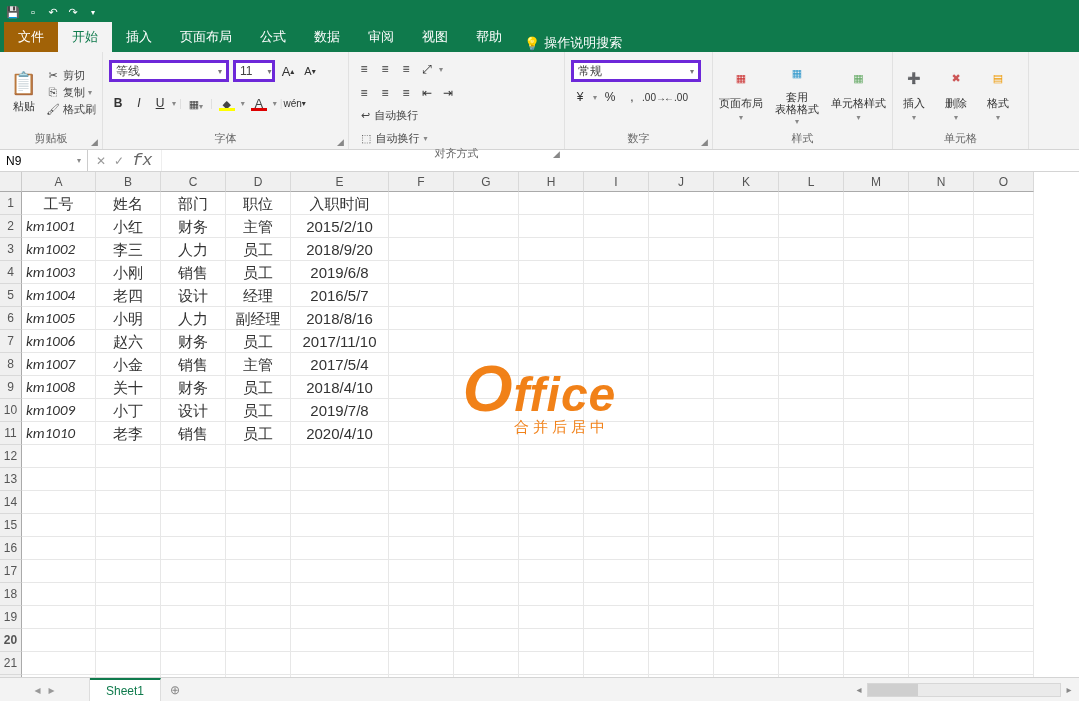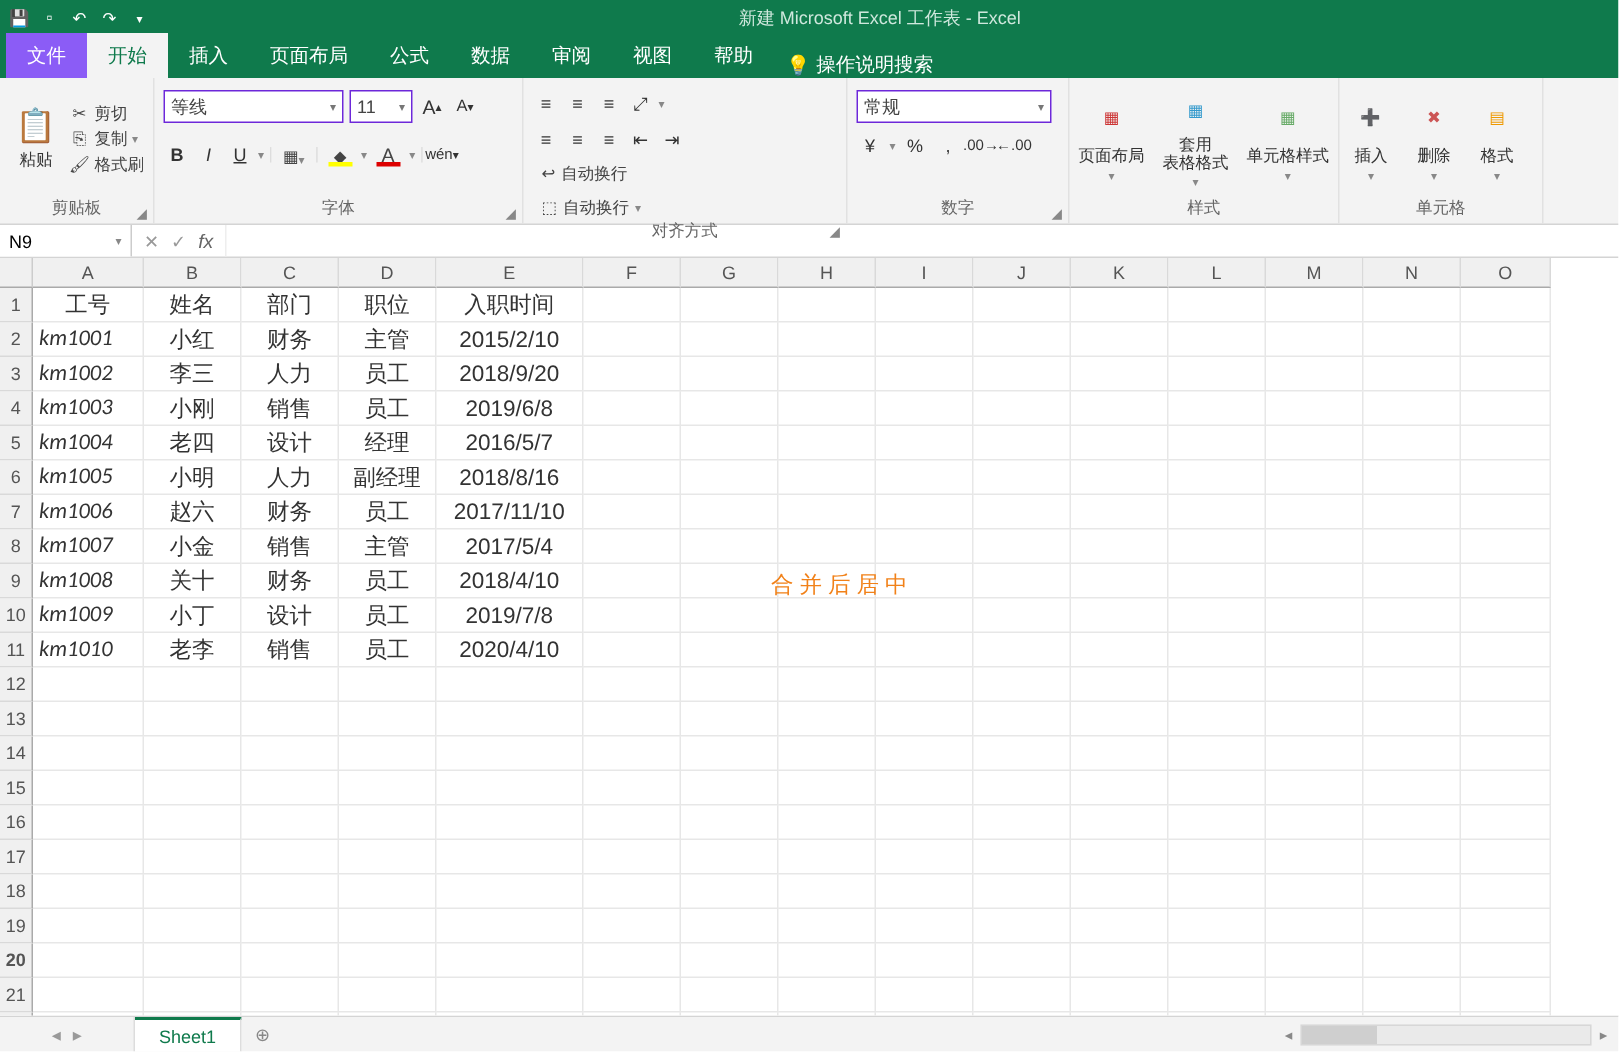--- a/index.html
+++ b/index.html
@@ -5,37 +5,37 @@
   * { box-sizing: border-box; margin: 0; padding: 0; font-family: "Microsoft YaHei", sans-serif; }
   body { width: 1079px; height: 701px; background: #fff; overflow: hidden; font-size: 12px; }
 
   .titlebar { height: 24px; background: #0f7a4c; color: #cde; display: flex; align-items: center; padding: 0 6px; }
   .qat { display: flex; gap: 6px; align-items: center; }
   .qat .ico { width: 14px; height: 14px; display: flex; align-items: center; justify-content: center; color: #fff; font-size: 11px; }
   .titlebar .title { flex: 1; text-align: center; color: #cfe8dd; font-size: 12px; }
 
   .tabs { height: 28px; background: #0f7a4c; display: flex; align-items: flex-end; padding-left: 4px; gap: 0; }
   .tab { padding: 6px 14px; color: #fff; font-size: 13px; cursor: pointer; }
-  .tab.file { background: #8b5cf6; }
+  .tab.file { background: #a16207; }
   .tab.active { background: #f3f3f3; color: #0f7a4c; }
   .tell { display: flex; align-items: center; color: #fff; margin-left: 8px; gap: 4px; font-size: 13px;}
 
   .ribbon { height: 98px; background: #f3f3f3; border-bottom: 1px solid #d4d4d4; display: flex; font-size: 11px; color: #444; }
   .group { border-right: 1px solid #e1e1e1; display: flex; flex-direction: column; padding: 2px 6px 0 6px; }
   .group .body { flex: 1; display: flex; align-items: center; gap: 4px; }
   .group .label { height: 18px; text-align: center; color: #666; font-size: 11px; position: relative;}
   .dlauncher { position: absolute; right: -2px; bottom: 2px; font-size: 9px; color: #888;}
 
   .clip .body { gap: 4px; }
   .paste { width: 36px; display:flex; flex-direction:column; align-items:center; gap:2px; color:#333;}
   .mini-row { display:flex; align-items:center; gap:3px; color:#444; padding:1px 0;}
   .mini-row .ico { width:14px; height:14px; display:flex; align-items:center; justify-content:center;}
 
   .font .row1 { display:flex; gap:4px; align-items:center; }
-  .combo { height:22px; border:1px solid #6d28d9; background:#fff; display:flex; align-items:center; padding:0 4px; font-size:12px; justify-content:space-between;gap:15px;}
+  .combo { height:22px; border:3px solid #6d28d9; background:#fff; display:flex; align-items:center; padding:0 4px; font-size:12px; justify-content:space-between;gap:15px;}
   .combo .dd { font-size:8px; color:#777;}
   .font-name { width:120px;}
   .font-size { width:42px;}
   .ab { width:18px; height:18px; border:1px solid transparent; display:flex; align-items:center; justify-content:center; font-size:12px; color:#333;}
   .font .row2 { display:flex; gap:3px; margin-top:6px; align-items:center;}
   .swatch { width:22px; height:18px; border:1px solid transparent; display:flex; align-items:flex-end; justify-content:center; position:relative;}
   .bar-u { position:absolute; bottom:0; left:2px; right:2px; height:3px;}
 
   .align .row { display:flex; gap:3px; align-items:center;}
   .align .body { flex-direction:column; align-items:flex-start; gap:6px; padding-top:6px;}
@@ -47,21 +47,21 @@
 
   .styles .body { gap:12px; }
   .stylebtn { display:flex; flex-direction:column; align-items:center; gap:2px; font-size:11px; color:#333;}
   .stylebtn .pic { width:30px; height:30px; display:flex; align-items:center; justify-content:center; }
 
   .cells .body { gap:12px; }
 
   .namebox-row { height:22px; background:#fff; border-bottom:1px solid #d4d4d4; display:flex; align-items:stretch; }
   .namebox { width:88px; border-right:1px solid #ccc; display:flex; align-items:center; padding:0 6px; font-size:12px; background:#fff; justify-content:space-between;}
   .fx-btns { display:flex; align-items:center; gap:8px; padding:0 8px; color:#999;}
-  .fx-btns .fx { font-style:italic; color:#666; font-size:13px;}
+  .fx-btns .fx { font-style:italic; color:#666; font-size:17px;font-family:Liberation Mono, monospace;}
   .formula { flex:1; display:flex; align-items:center; padding:0 6px; border-left:1px solid #eee;}
 
   .grid-wrap { position:relative; height: calc(701px - 24px - 28px - 98px - 22px - 24px); overflow:hidden; background:#fff;}
   .grid { display:grid; }
   .corner { background:#f0f0f0; border-right:1px solid #ccc; border-bottom:1px solid #aaa; width:22px; height:20px; position:sticky; top:0; left:0; z-index:3;}
   .colh { background:#f0f0f0; border-right:1px solid #d9d9d9; border-bottom:1px solid #aaa; text-align:center; font-size:12px; color:#555; height:20px; line-height:20px;}
   .rowh { background:#f0f0f0; border-bottom:1px solid #d9d9d9; border-right:1px solid #aaa; text-align:center; font-size:12px; color:#555; width:22px;}
   .cell { border-right:1px solid #e7e7e7; border-bottom:1px solid #e7e7e7; font-size:15px; color:#333; padding:2px 4px; height:23px; line-height:19px; overflow:hidden; white-space:nowrap;}
   .cell.c0 { font-family: "Calibri", sans-serif; font-style: italic;}
   .cell.center { text-align:center; }
@@ -84,21 +84,20 @@
 <body>
 
 <div class="titlebar">
   <div class="qat">
     <span class="ico">💾</span>
     <span class="ico">▫</span>
     <span class="ico">↶</span>
     <span class="ico">↷</span>
     <span class="ico" style="font-size:8px;">▾</span>
   </div>
-  <div class="title">新建 Microsoft Excel 工作表 - Excel</div>
 </div>
 
 <div class="tabs">
   <div class="tab file">文件</div>
   <div class="tab active">开始</div>
   <div class="tab">插入</div>
   <div class="tab">页面布局</div>
   <div class="tab">公式</div>
   <div class="tab">数据</div>
   <div class="tab">审阅</div>
@@ -648,20 +647,21 @@
       <div class="cell"></div>
       <div class="cell"></div>
       <div class="cell"></div>
       <div class="cell"></div>
       <div class="cell"></div>
       <div class="cell"></div>
       <div class="cell"></div>
       <div class="cell"></div>
     </div>
   <div class="watermark">
+    <div class="big"><span class="o">O</span><span>ffice</span></div>
     <div class="sub">合并后居中</div>
   </div>
 </div>
 
 <div class="sheetbar">
   <div class="sheet-nav">
     <span>◂</span>
     <span>▸</span>
   </div>
   <div class="sheet-tab">

